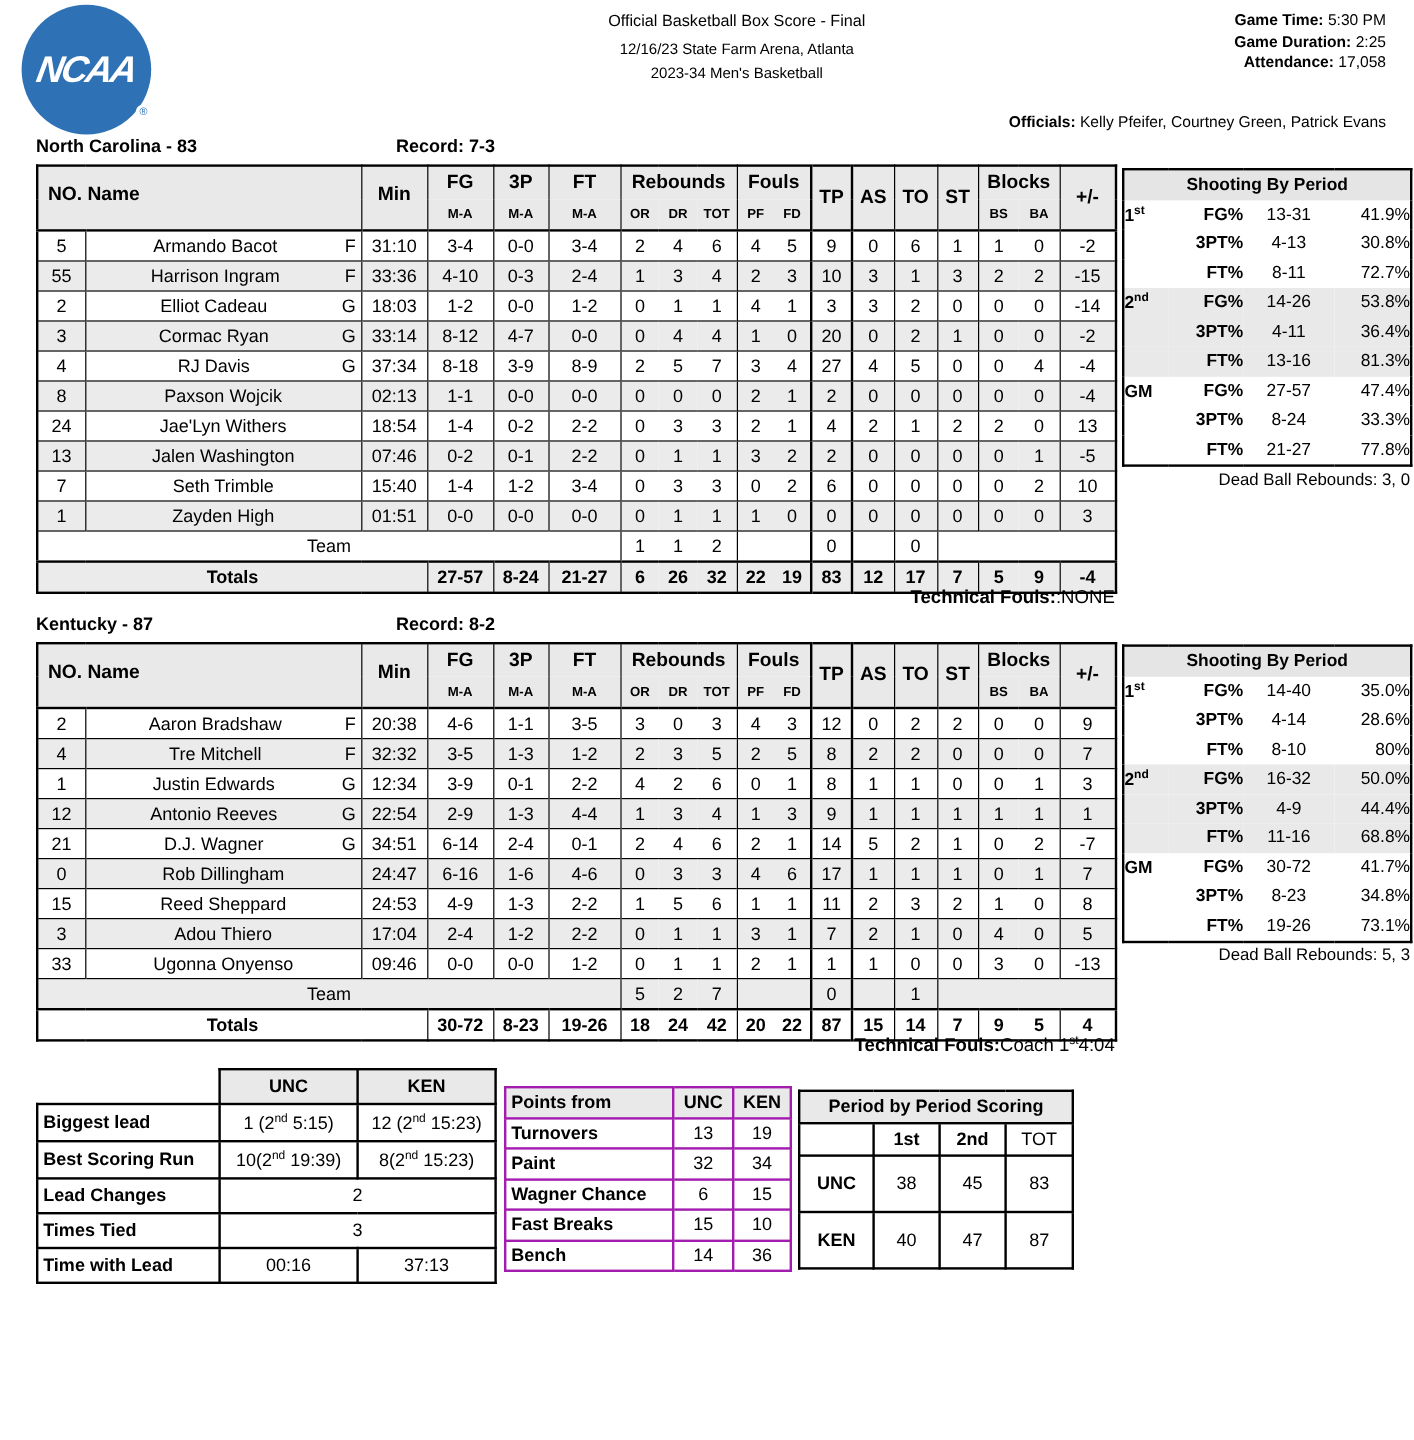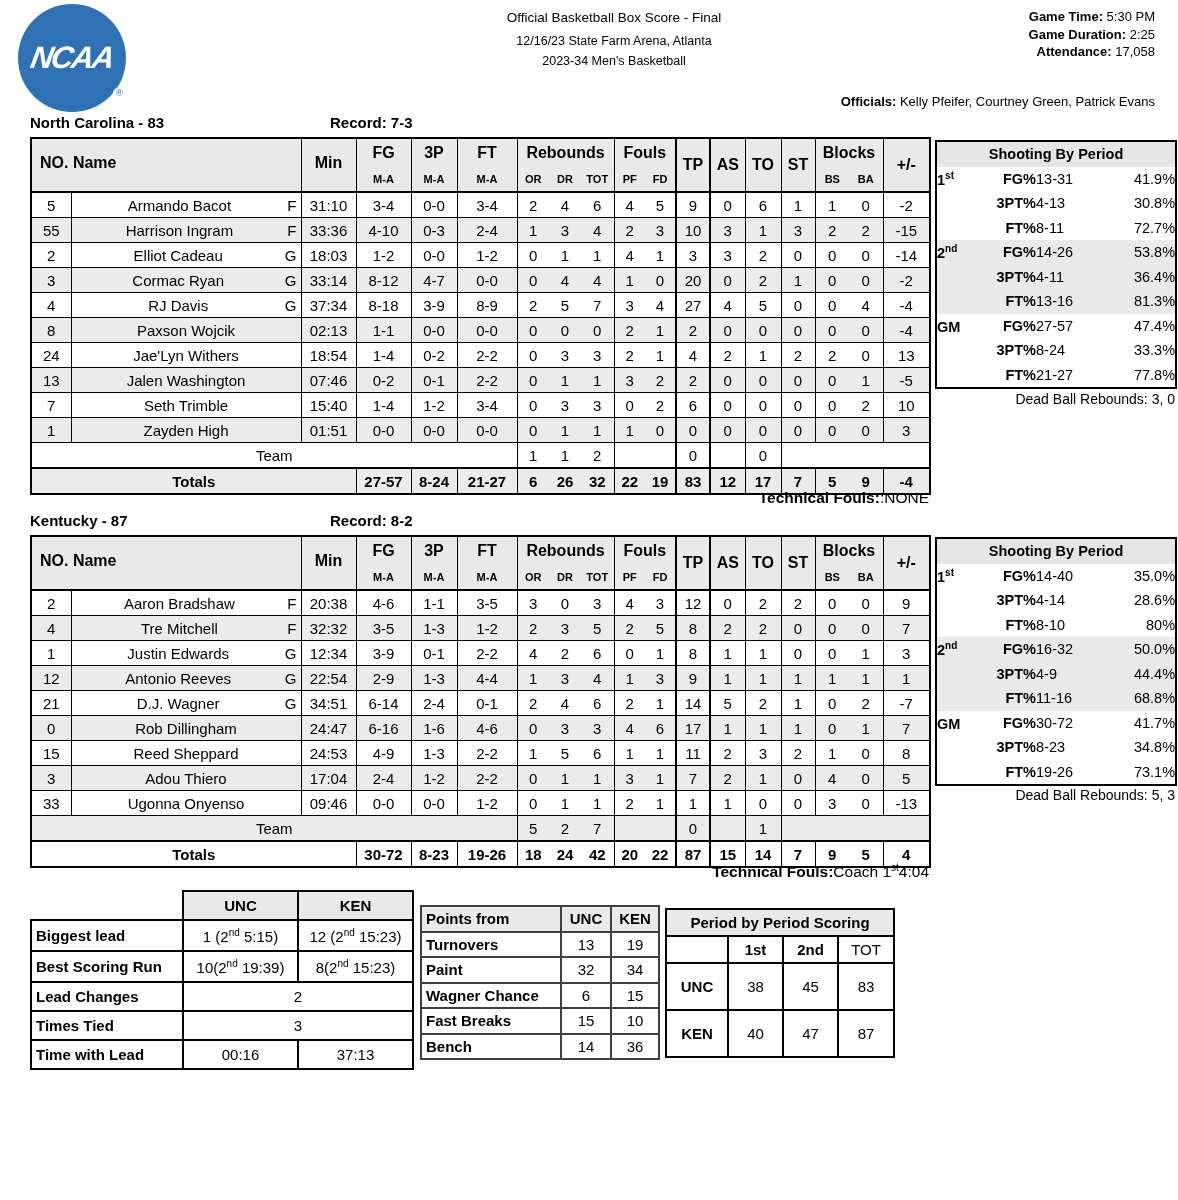--- a/index.html
+++ b/index.html
@@ -46,36 +46,36 @@
   td.name .ppos{float:right;padding-right:4px;}
   td.lbl-left{text-align:left;padding-left:6px;}
 
   
   table.shoot{border-collapse:collapse;border:2px solid #000;table-layout:fixed;width:240px;}
   table.shoot td{padding:0;height:24.5px;font-size:14.5px;vertical-align:middle;}
   .shoot-title{background:#e5e5e5;font-weight:bold;text-align:center;font-size:15px;height:25px;}
   table.shoot tr.band td{background:#e9e9e9;}
   td.sp-period{font-weight:bold;font-size:15px;padding-left:6px;text-align:left;}
   td.sp-stat{font-weight:bold;font-size:15px;text-align:right;}
-  td.sp-ma{}
+  td.sp-ma{text-align:center;}
   td.sp-pct{text-align:right;padding-right:10px;}
   sup{font-size:10px;}
   .dead{position:absolute;left:925px;width:250px;text-align:right;font-size:14px;}
   .tech{position:absolute;left:30px;width:899px;text-align:right;font-size:15.5px;}
 
   
   table.gf{border-collapse:collapse;font-size:15px;table-layout:fixed;width:382px;}
   table.gf td{border:2px solid #000;height:27px;padding:0 3px;text-align:center;vertical-align:middle;}
   table.gf td.blank{border:none;background:none;}
   table.gf td.hdr{background:#e9e9e9;font-weight:bold;}
   table.gf td.lbl{text-align:left;font-weight:bold;padding-left:4px;}
   table.gf tr.tall td{height:29px;margin-top:11px;}
 
   table.pf{border-collapse:collapse;font-size:15px;table-layout:fixed;width:238px;}
-  table.pf td{border:2px solid #404040;height:23.5px;padding:0 3px;text-align:center;vertical-align:middle;}
+  table.pf td{border:2px solid #a21caf;height:23.5px;padding:0 3px;text-align:center;vertical-align:middle;}
   table.pf td.hdr{background:#e9e9e9;font-weight:bold;}
   table.pf td.lbl{text-align:left;font-weight:bold;padding-left:4px;}
 
   table.pp{border-collapse:collapse;font-size:15px;table-layout:fixed;width:228px;}
   table.pp td{border:2px solid #000;text-align:center;vertical-align:middle;padding:0;}
   table.pp td.title{background:#e9e9e9;font-weight:bold;height:25px;font-size:15px;}
   table.pp tr.hrow td{height:25px;}
   table.pp td.bold{font-weight:bold;}
   table.pp tr.drow td{height:45px;}
 </style>

